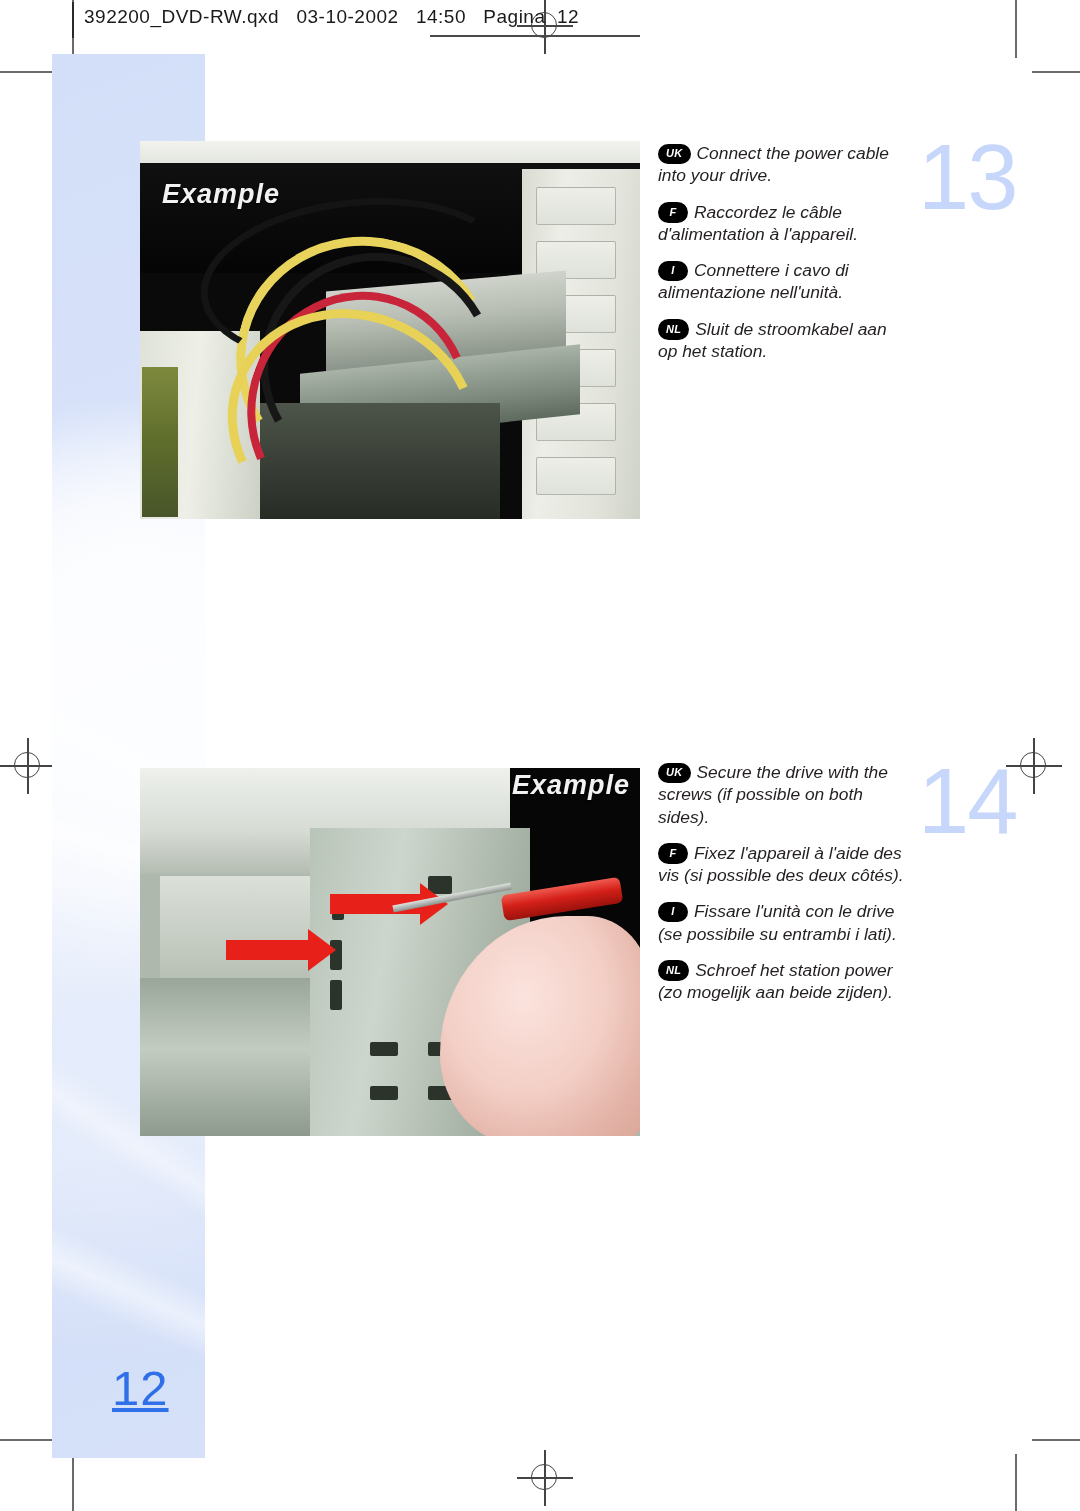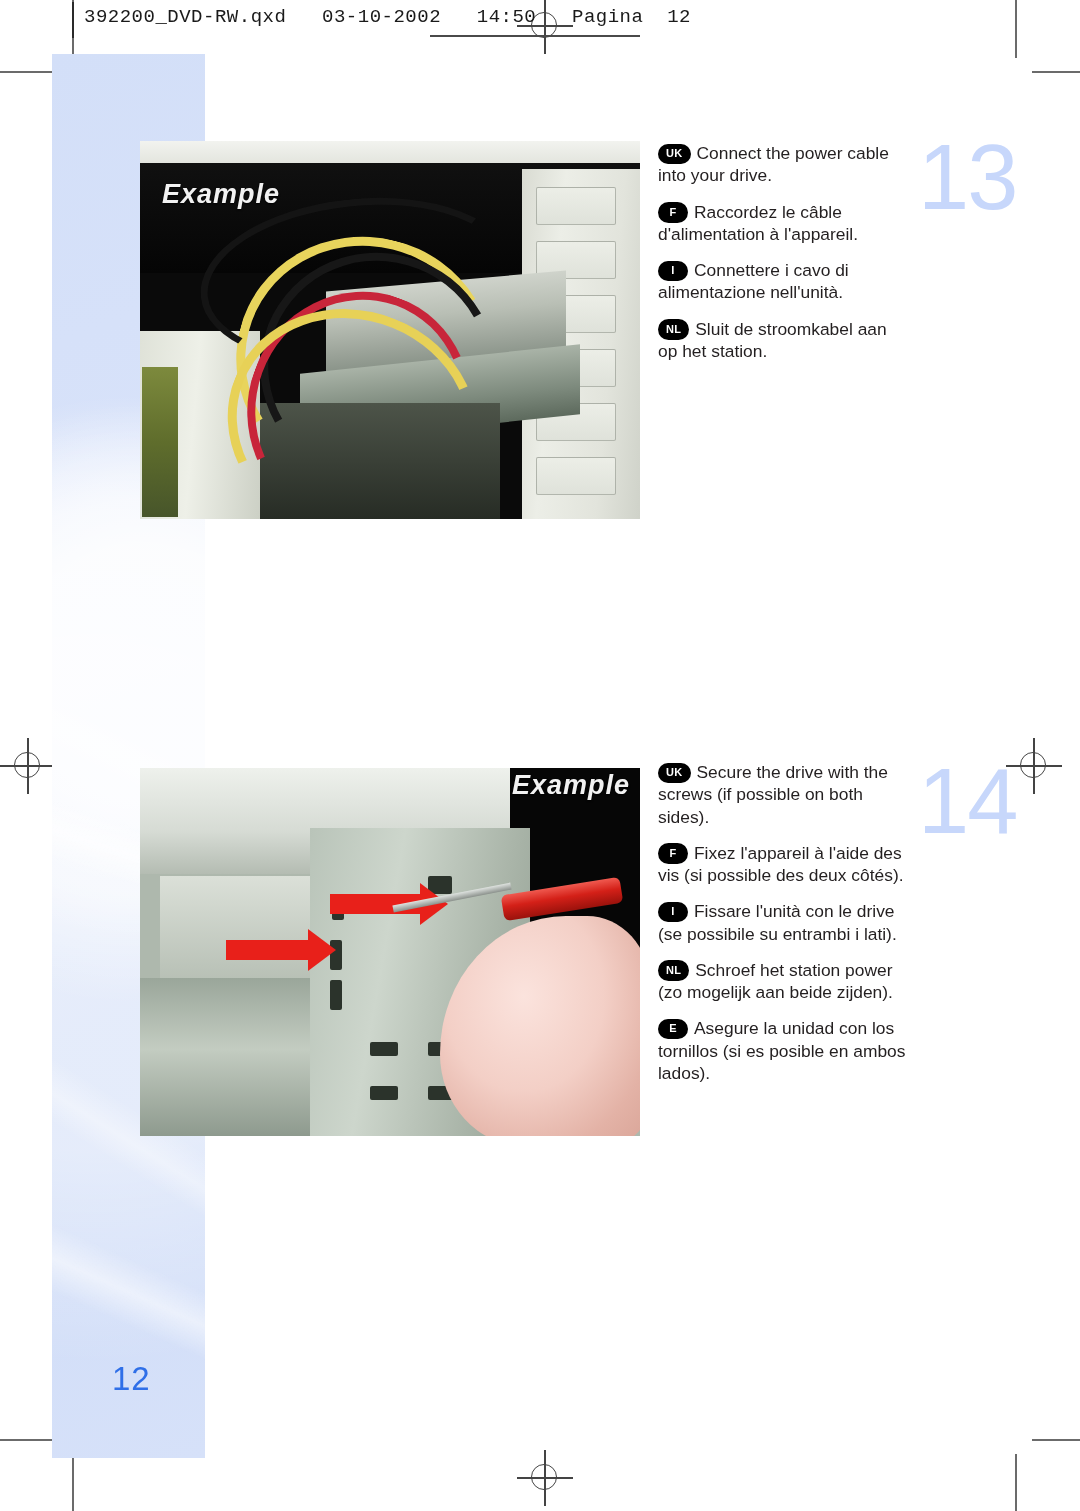--- a/index.html
+++ b/index.html
@@ -44,21 +44,21 @@
     top: 27px; left: 0;
     height: 1.5px; width: 56px;
     background: #444;
   }
 
   
   .slug {
     position: absolute;
     left: 84px;
     top: 6px;
-    font-family: Liberation Mono, monospace;
+    font-family: Liberation Sans, sans-serif;
     font-size: 19px;
     letter-spacing: 0.5px;
     color: #1a1a1a;
     white-space: pre;
   }
   .slug-rule {
     position: absolute;
     left: 430px;
     top: 35px;
     width: 210px;
@@ -263,20 +263,21 @@
   
   .instructions {
     position: absolute;
     width: 250px;
     color: #231f20;
     font-size: 17.4px;
     line-height: 1.28;
   }
   .para {
     margin-bottom: 14px;
+    font-style: italic;
   }
   .para:last-child { margin-bottom: 0; }
   .lang-badge {
     display: inline-block;
     background: #000000;
     color: #ffffff;
     border-radius: 11px;
     font-size: 11px;
     font-weight: bold;
     line-height: 1;
@@ -293,24 +294,25 @@
     line-height: 0.85;
     color: #c7d7fb;
     font-weight: 300;
     font-family: "Liberation Sans", sans-serif;
     letter-spacing: -2px;
   }
   .page-number {
     position: absolute;
     left: 112px;
     top: 1360px;
-    font-size: 33px;
+    font-size: 49px;
     color: #2f6fe8;
     font-weight: 300;
     letter-spacing: 1px;
+    text-decoration: underline;
   }
 </style>
 </head>
 <body>
 
 <div class="crop-line" style="left:72px;  top:0px;     width:1.6px; height:58px;"></div>
 <div class="crop-line" style="left:0px;   top:71px;    width:58px;  height:1.6px;"></div>
 <div class="crop-line" style="left:1015px;top:0px;     width:1.6px; height:58px;"></div>
 <div class="crop-line" style="left:1032px;top:71px;    width:48px;  height:1.6px;"></div>
 <div class="crop-line" style="left:72px;  top:1454px; width:1.6px; height:57px;"></div>
@@ -420,18 +422,15 @@
   </div>
   <div class="para">
     <span class="lang-badge">F</span><span>Fixez l'appareil à l'aide des vis (si possible des deux côtés).</span>
   </div>
   <div class="para">
     <span class="lang-badge">I</span><span>Fissare l'unità con le drive (se possibile su entrambi i lati).</span>
   </div>
   <div class="para">
     <span class="lang-badge">NL</span><span>Schroef het station power (zo mogelijk aan beide zijden).</span>
   </div>
-  <div class="para">
-    <span class="lang-badge">E</span><span>Asegure la unidad con los tornillos (si es posible en ambos lados).</span>
-  </div>
 </div>
 
 <div class="page-number">12</div>
 
 </body></html>

